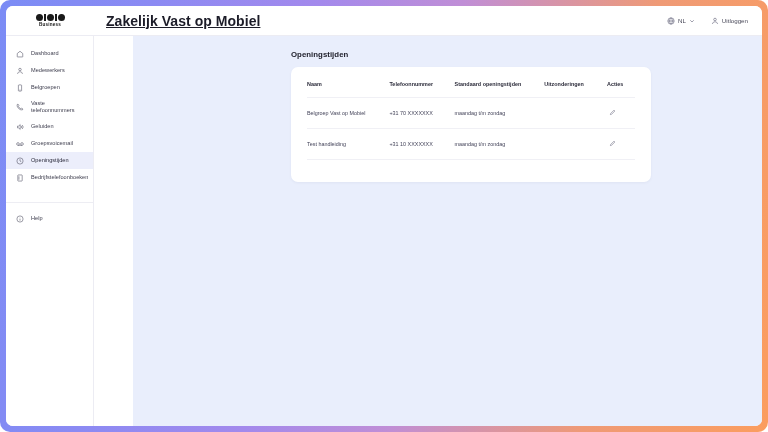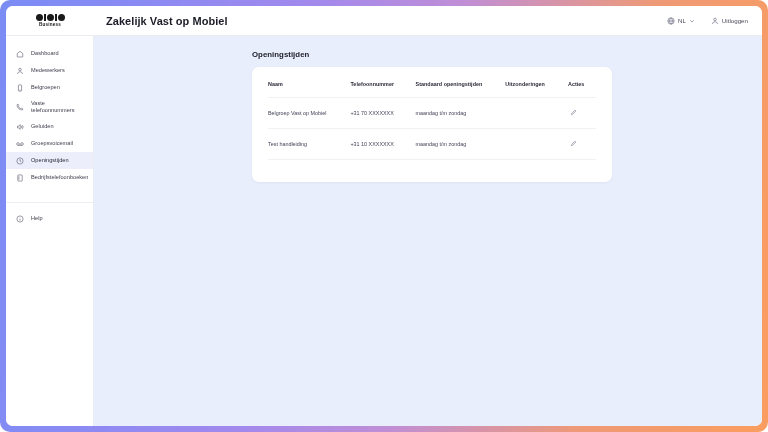--- a/index.html
+++ b/index.html
@@ -78,24 +78,25 @@
     color: #1a1a1a;
     letter-spacing: 0.2px;
     line-height: 6px;
   }
 
   #topbar-title {
     flex: 1;
     display: flex;
     align-items: center;
     padding-left: 12px;
-    font-size: 11px;
+    font-size: 14px;
     font-weight: bold;
     color: #1c1c28;
     letter-spacing: 0.05px;
+    text-decoration: underline;
   }
 
   #topbar-right {
     display: flex;
     align-items: center;
     gap: 16px;
     padding-right: 14px;
   }
   .tb-action {
     display: flex;
@@ -105,20 +106,21 @@
     color: #4a4a5a;
     cursor: pointer;
   }
   .tb-action svg { display: block; }
 
   
   #body {
     flex: 1;
     display: flex;
     min-height: 0;
+    gap: 39px;
   }
 
   
   #sidebar {
     width: 88px;
     min-width: 88px;
     background: #ffffff;
     border-right: 1px solid #ececf3;
     padding-top: 9px;
     display: flex;

